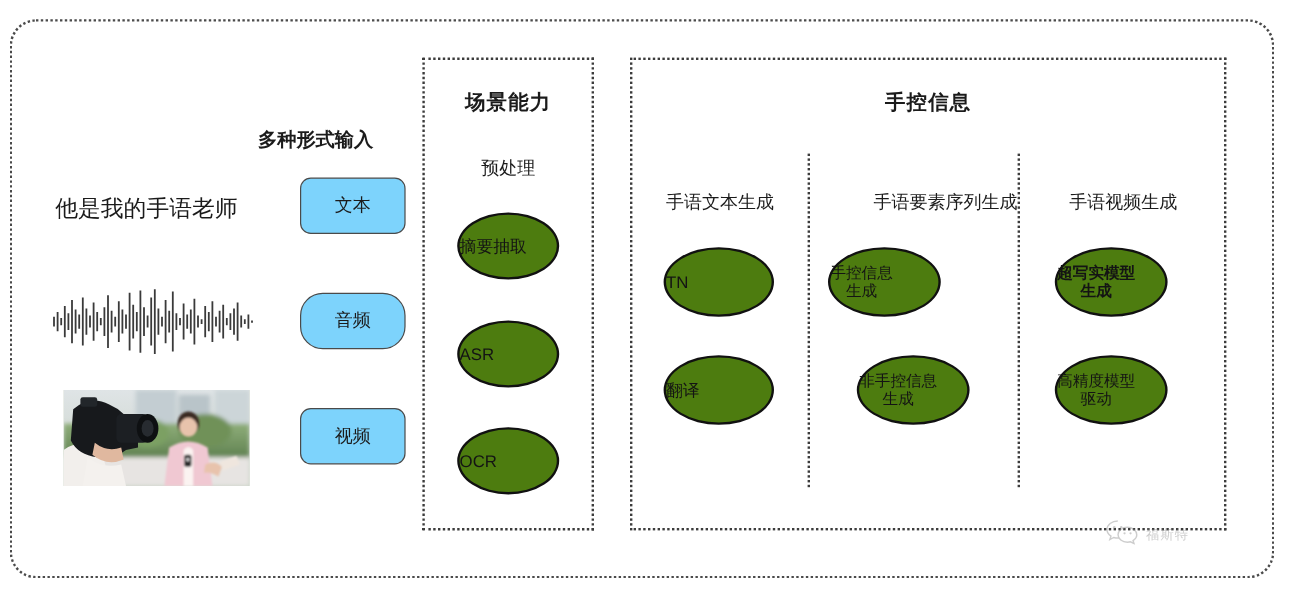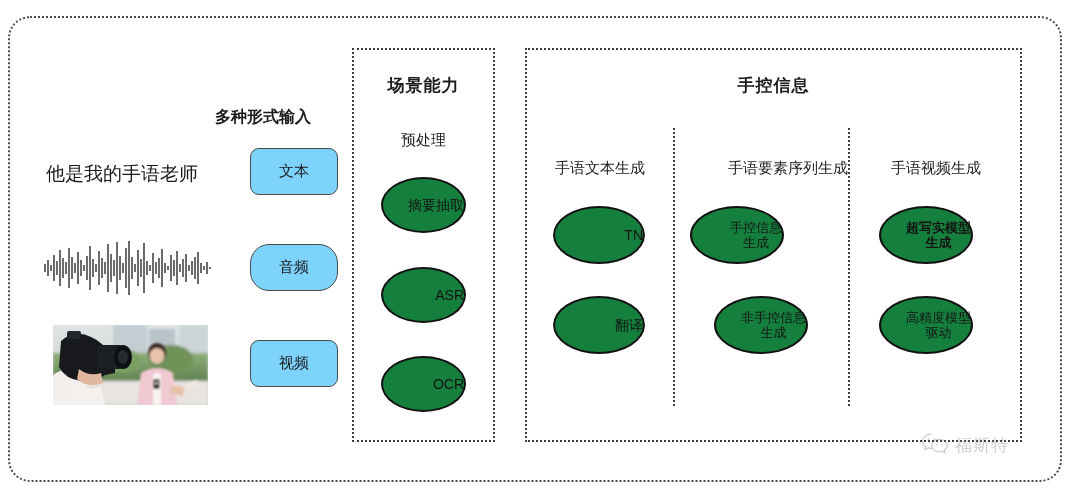--- a/index.html
+++ b/index.html
@@ -57,25 +57,25 @@
     font-size:15px;color:#1b1b1b;
     white-space:nowrap;
   }
 
   
   .ellipse{
     position:absolute;
     border:2.3px solid #111111;
     border-radius:50%;
     box-sizing:border-box;
-    display:flex;align-items:center;justify-content:flex-end;
+    display:flex;align-items:center;justify-content:flex-start;
     text-align:center;
     font-size:14px;color:#141414;
     line-height:1.18;
-    background:#15803d;
+    background:#4d7c0f;
   }
   .ellipse.small-txt{font-size:13px;}
 
   
   .input-heading{
     position:absolute;
     font-size:16px;font-weight:bold;color:#1b1b1b;
     white-space:nowrap;
   }
   .sentence{
@@ -110,21 +110,21 @@
   .video-thumb svg{display:block;}
 
   
   .watermark{
     position:absolute;
     left:920px;top:432px;
     display:flex;align-items:center;gap:5px;
     opacity:.42;
   }
   .watermark .wm-text{
-    font-size:17px;color:#8a8a8a;
+    font-size:11px;color:#8a8a8a;
     letter-spacing:1px;
     font-family:"DejaVu Sans",sans-serif;
   }
 </style>
 </head>
 <body>
 
 <div id="stage">
 
   <div class="outer-frame"></div>

